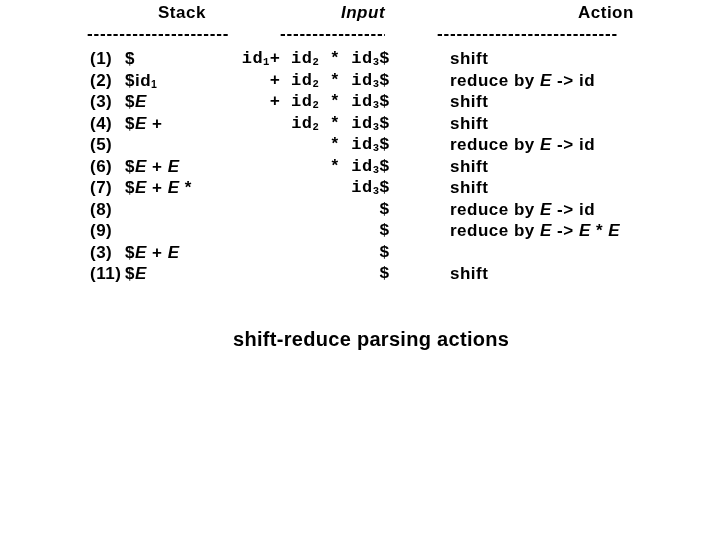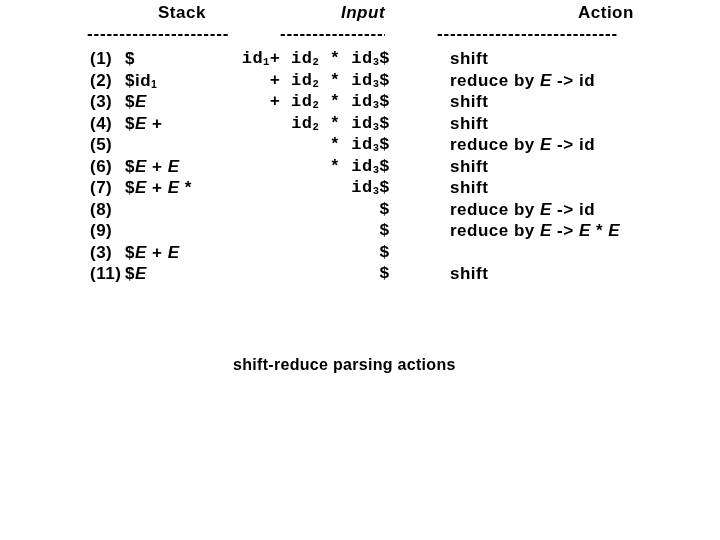--- a/index.html
+++ b/index.html
@@ -63,24 +63,23 @@
   .it  { font-style: italic; }
   .sub {
     font-size: 0.62em;
     vertical-align: -0.22em;
     letter-spacing: 0.3px;
   }
   .caption {
     position: absolute;
     top: 328px;
     left: 233px;
-    font-size: 16px;
+    font-size: 20px;
     letter-spacing: 0.3px;
     white-space: nowrap;
-    margin-top: 28px;
   }
 </style>
 </head>
 <body>
 
 <div class="sheet">
   <div class="hdr" id="hdr-stack">Stack</div>
   <div class="hdr" id="hdr-input">Input</div>
   <div class="hdr" id="hdr-action">Action</div>
 

